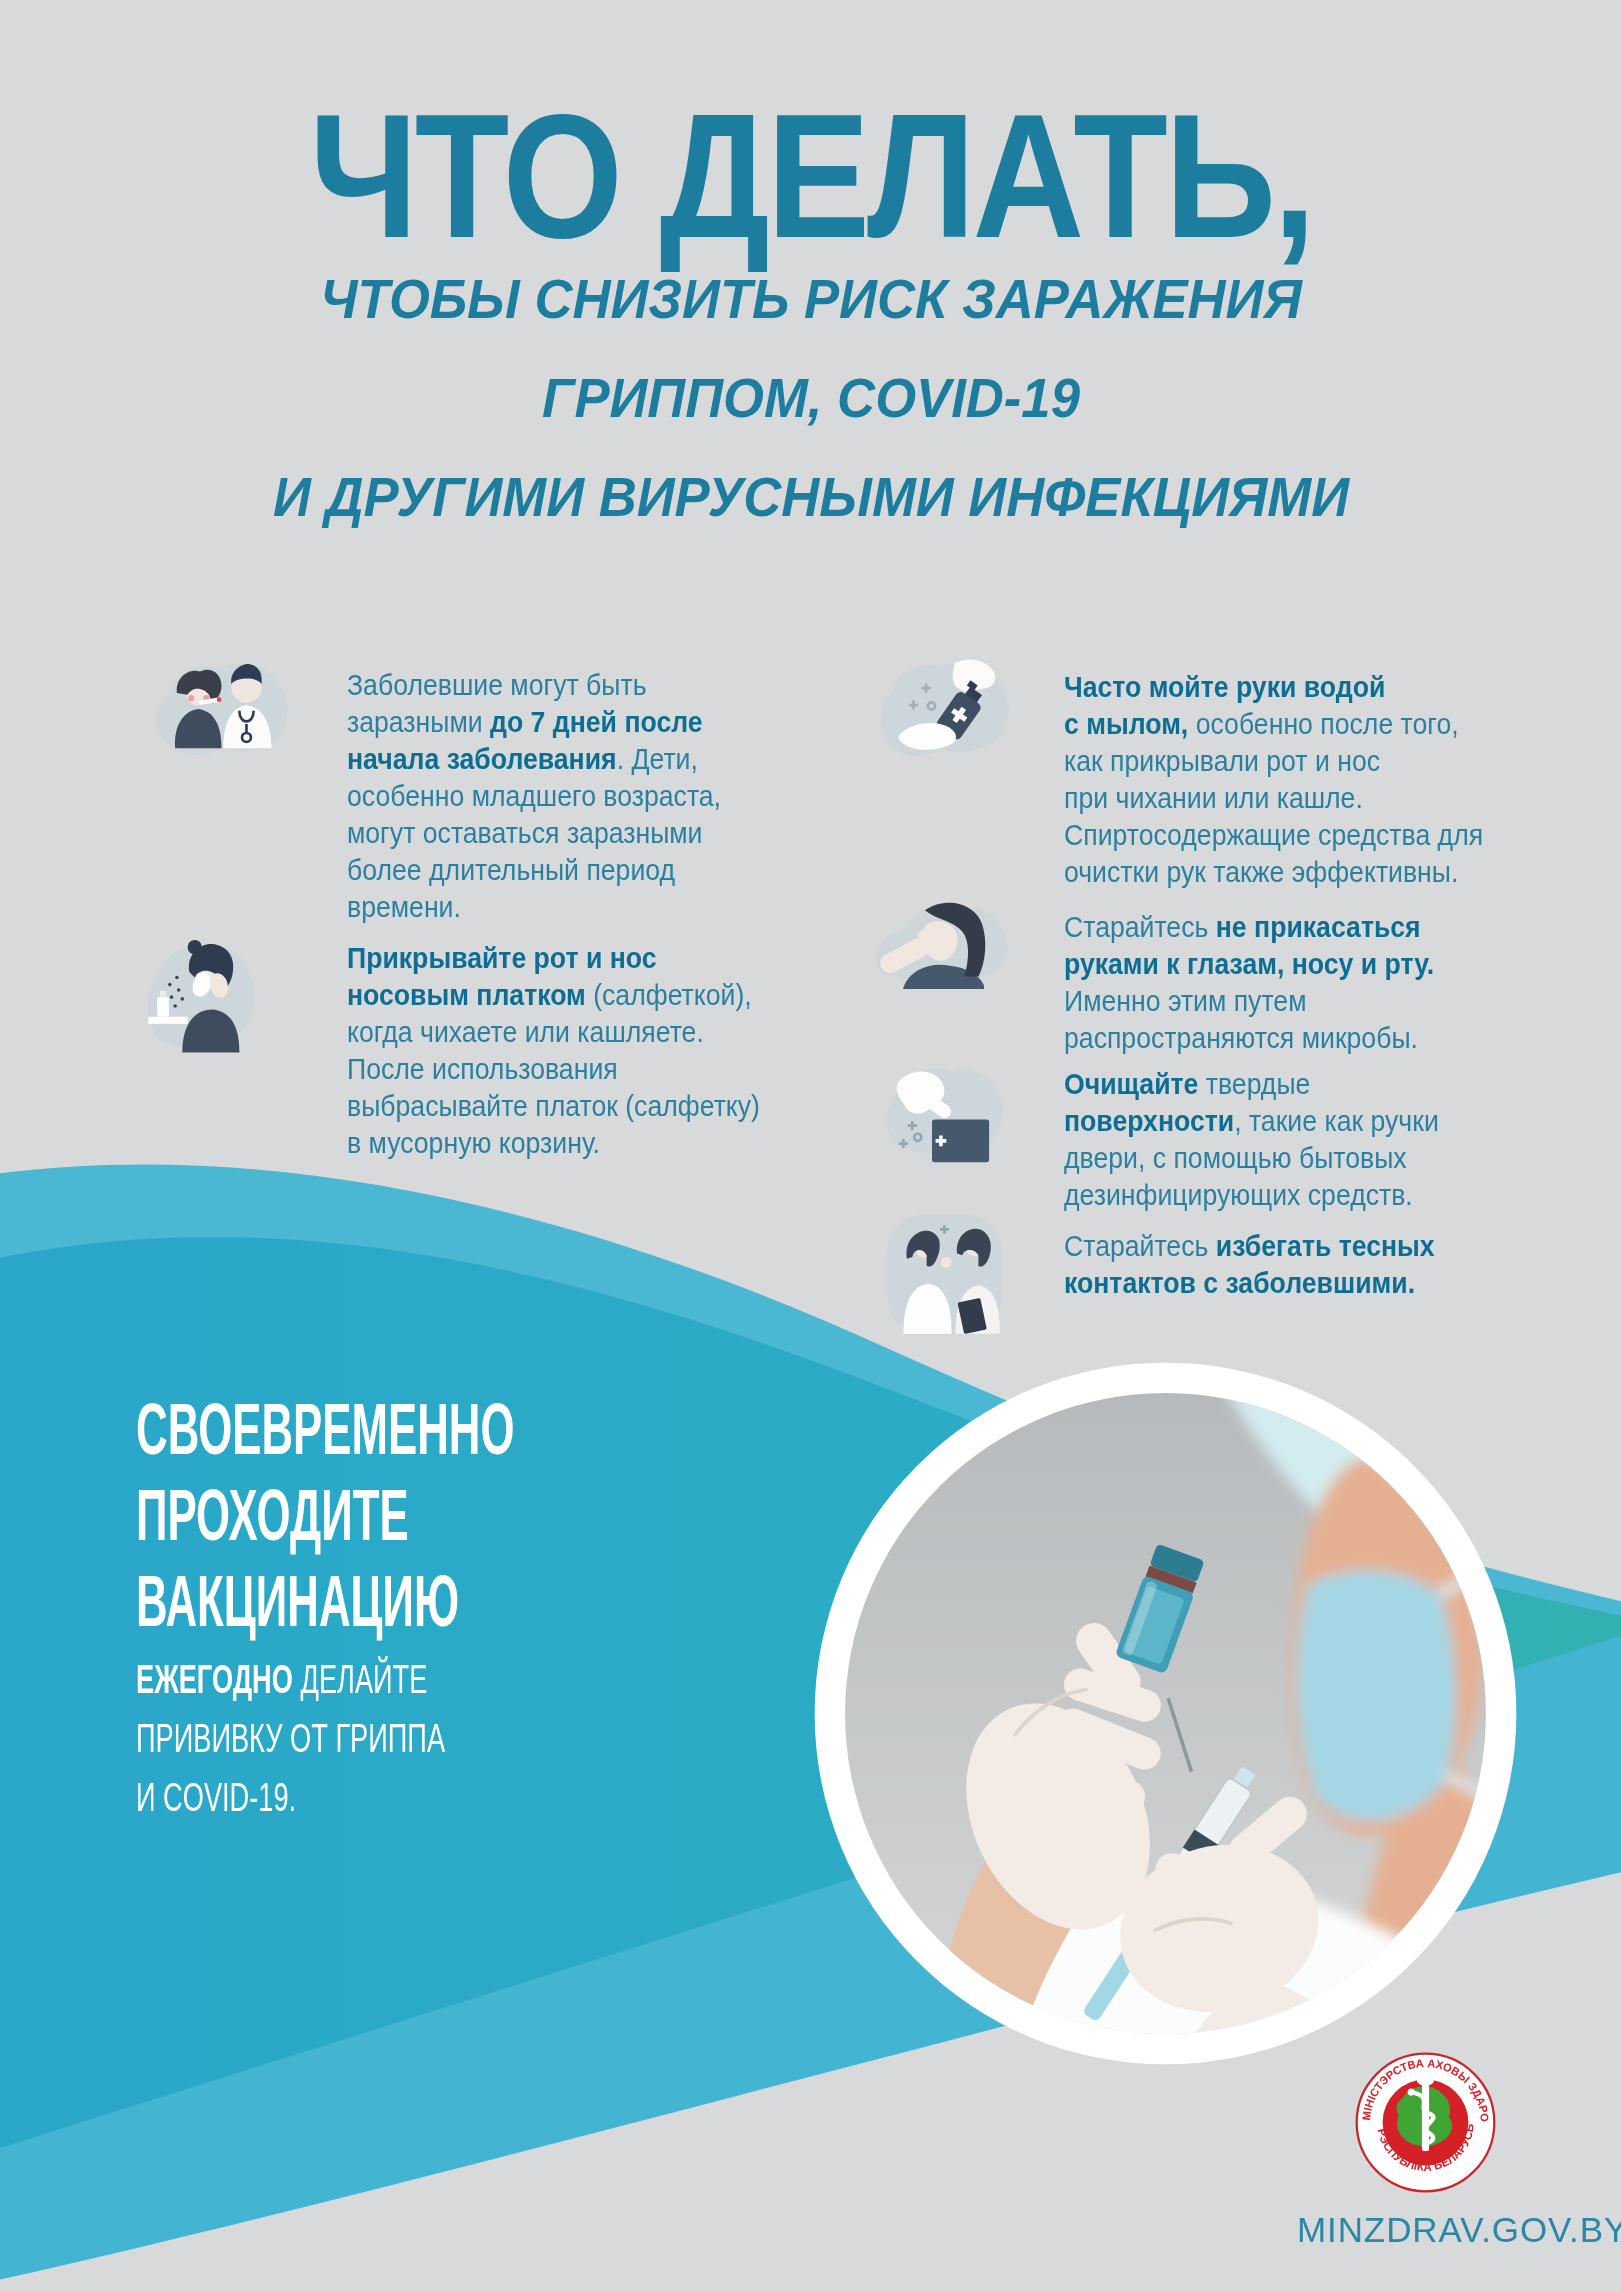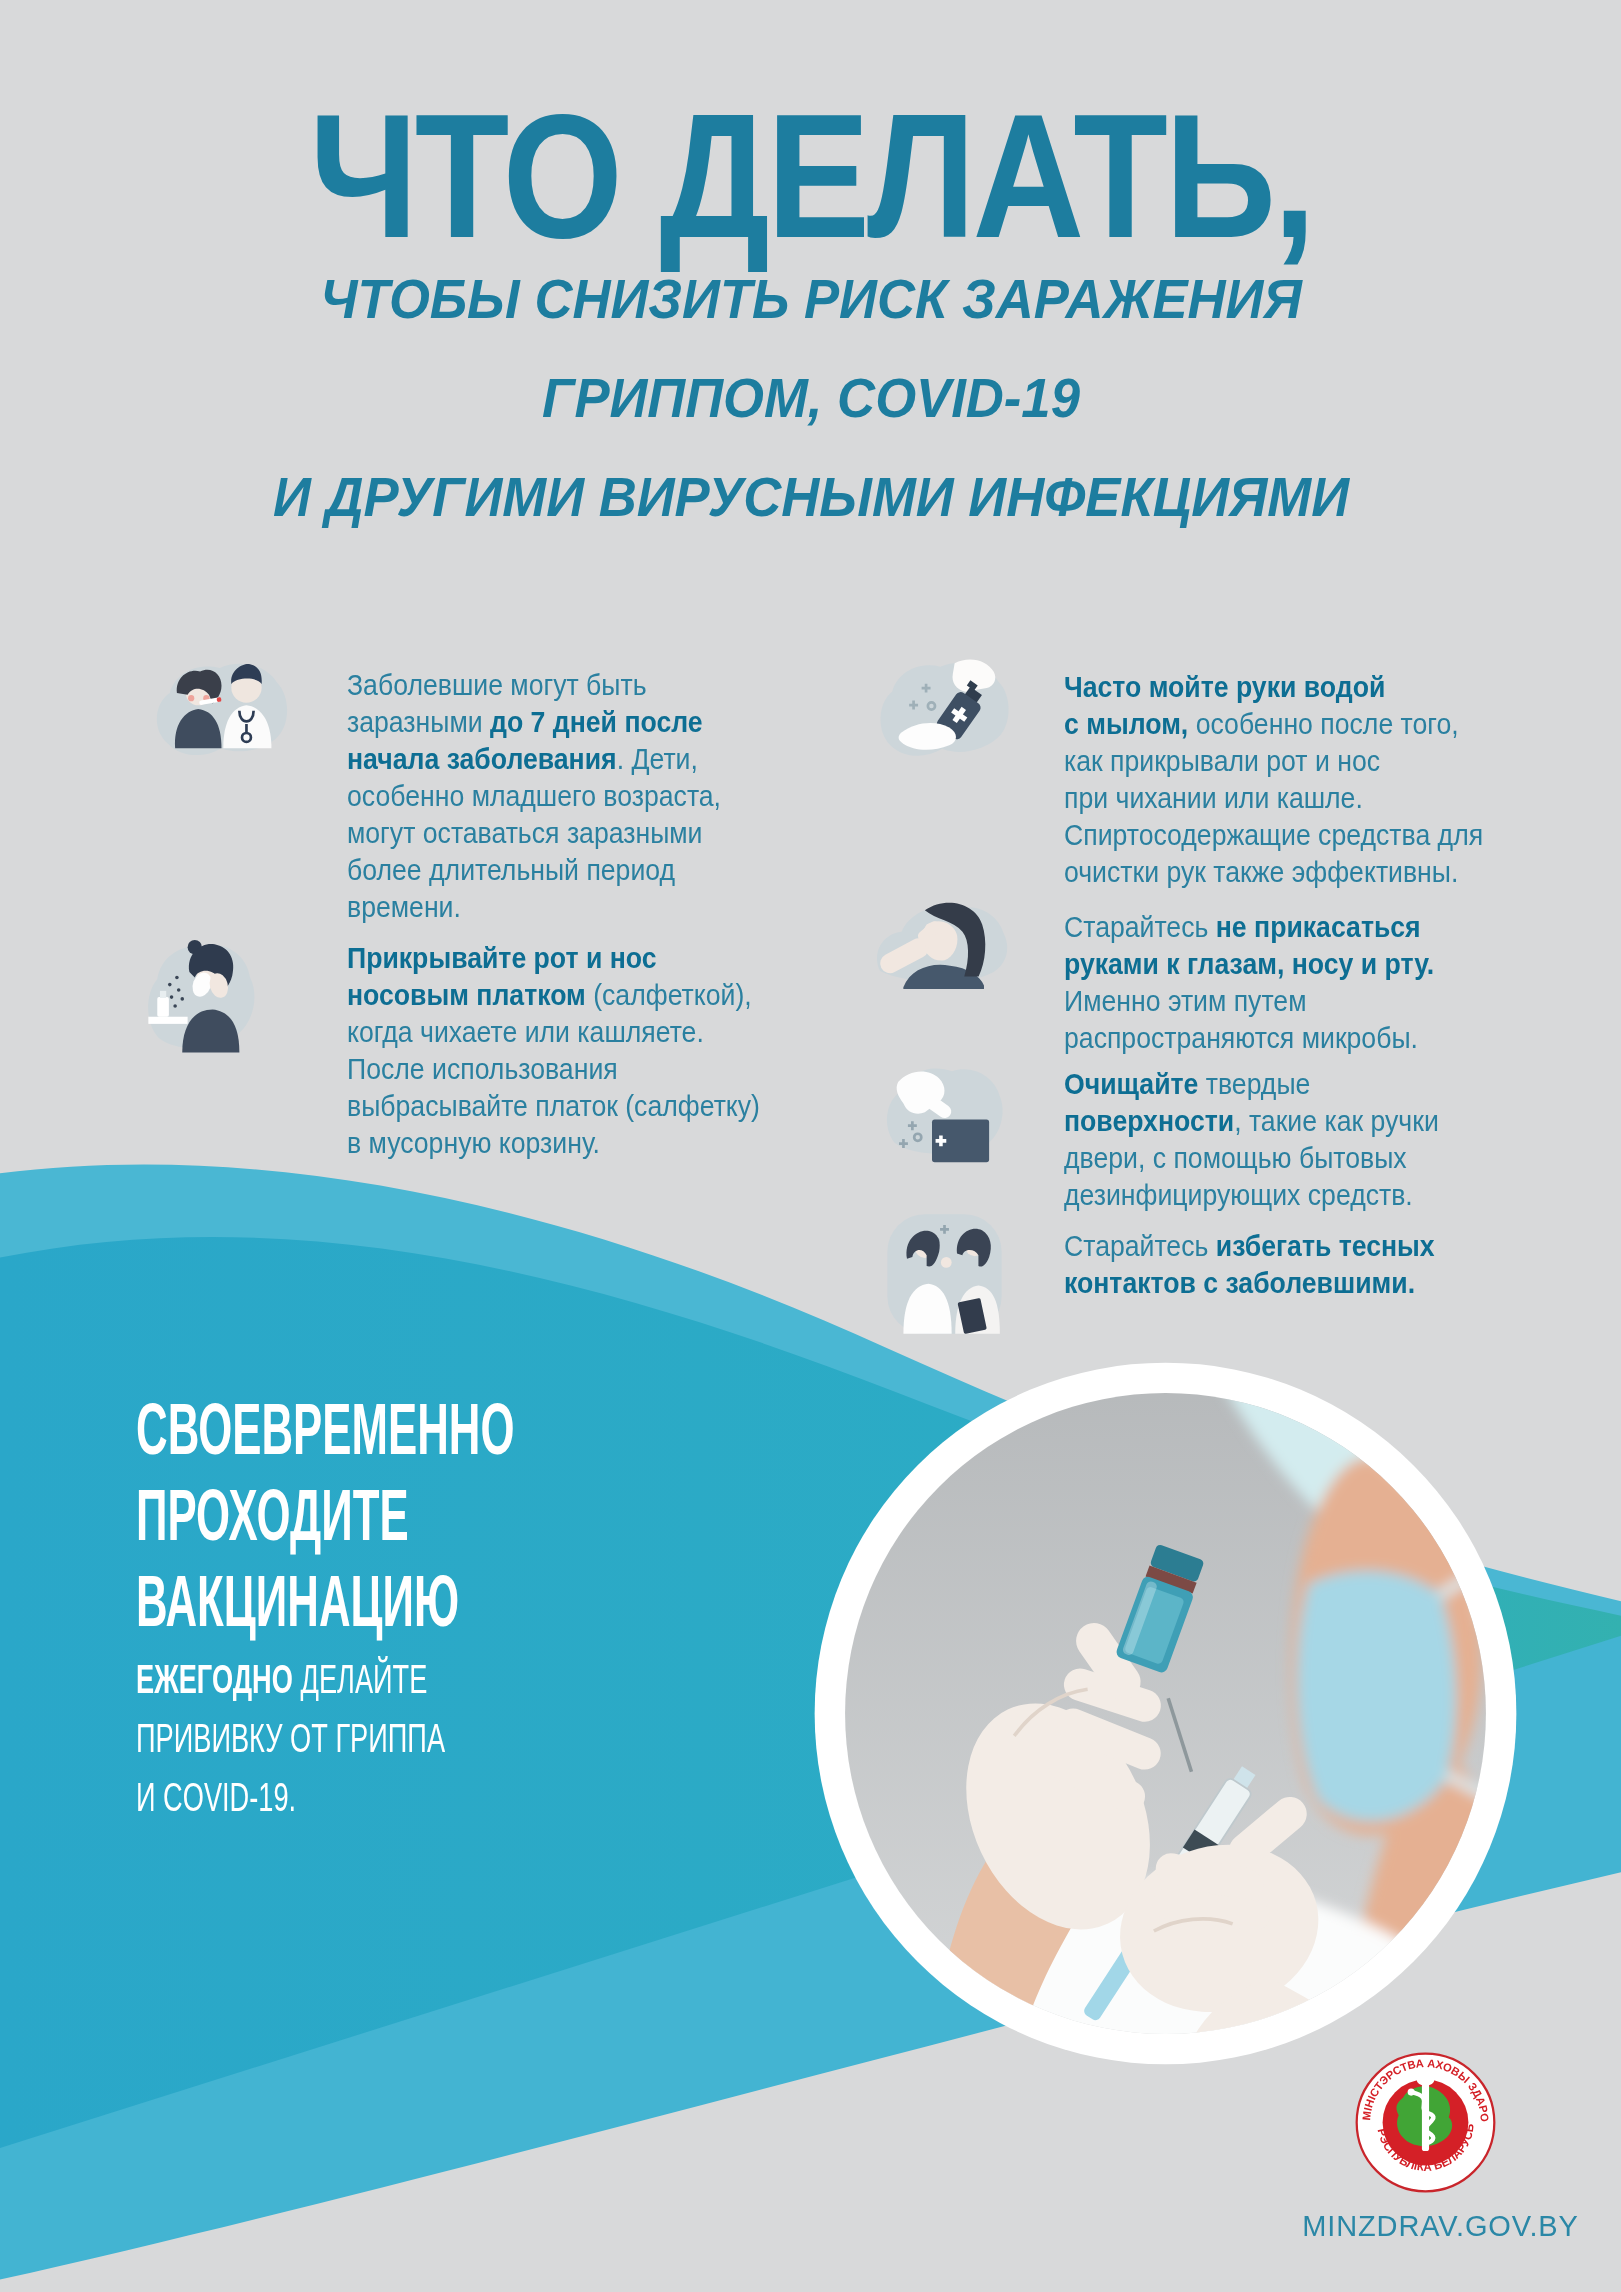--- a/index.html
+++ b/index.html
@@ -52,21 +52,21 @@
     position:absolute;left:136px;top:1650px;
     font-size:40px;line-height:59px;
     color:#ffffff;white-space:pre-line;
     transform:scaleX(.68);transform-origin:left top;
   }
   .vax-para .b{font-weight:bold;color:inherit;}
   .photo{position:absolute;left:803px;top:1351px;}
   .logo{position:absolute;left:1354px;top:2051px;}
   .website{
     position:absolute;left:1297px;top:2210px;width:287px;
-    font-size:29px;color:#2a87a6;letter-spacing:0.9px;
+    font-size:35px;color:#2a87a6;letter-spacing:0.9px;
     text-align:center;white-space:nowrap;
   }
 </style>
 </head>
 <body>
 
 <div class="poster">
 
   <svg class="bg" viewBox="0 0 1811 2560" preserveAspectRatio="none">
     <defs>

